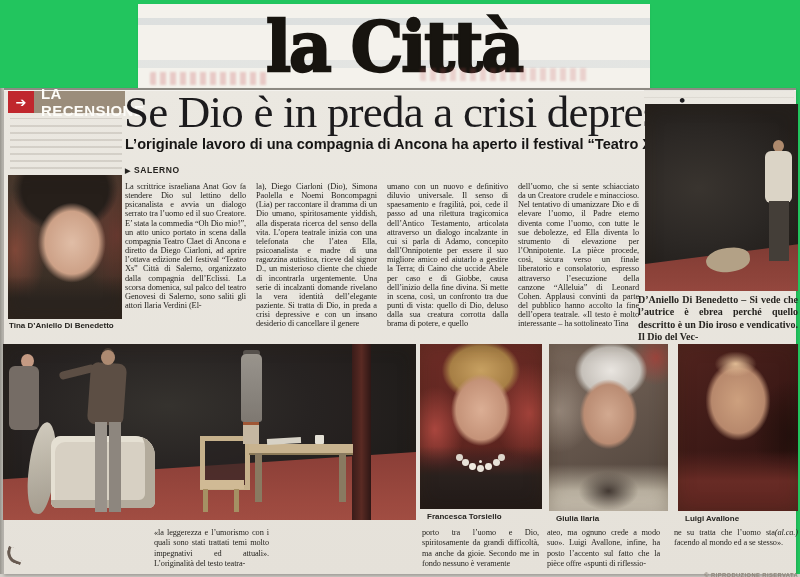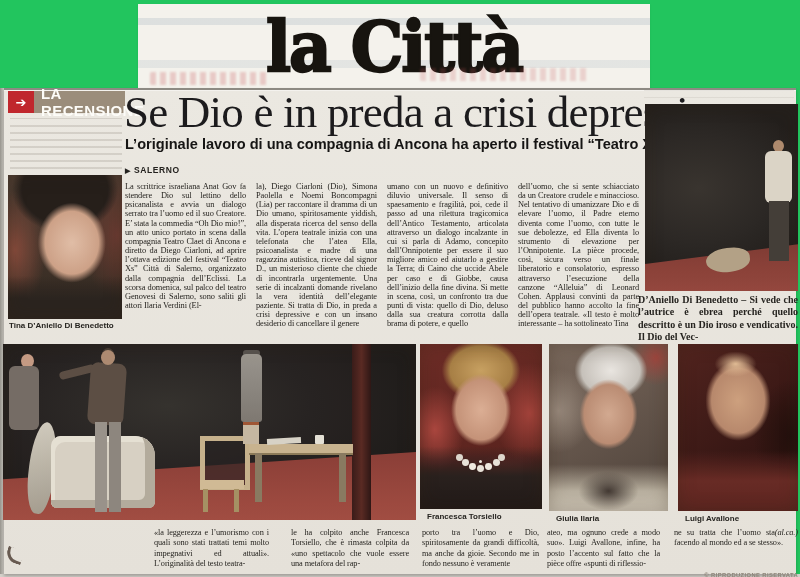--- a/index.html
+++ b/index.html
@@ -238,21 +238,20 @@
     <div class="beads"></div>
     <div class="ph-cap cap-fra">Francesca Torsiello</div>
 
     <div class="ph photo-giu"></div>
     <div class="ph-cap cap-giu">Giulia Ilaria</div>
 
     <div class="ph photo-lui"></div>
     <div class="ph-cap cap-lui">Luigi Avallone</div>
 
     <div class="bcol b2">«la leggerezza e l’umorismo con i quali sono stati trattati temi molto impegnativi ed attuali». L’originalità del testo teatra-</div>
-    <div class="bcol b3">le ha colpito anche Francesca Torsiello, che è rimasta colpita da «uno spettacolo che vuole essere una metafora del rap-</div>
     <div class="bcol b4">porto tra l’uomo e Dio, spiritosamente da grandi difficoltà, ma anche da gioie. Secondo me in fondo nessuno è veramente</div>
     <div class="bcol b5">ateo, ma ognuno crede a modo suo». Luigi Avallone, infine, ha posto l’accento sul fatto che la pièce offre «spunti di riflessio-</div>
     <div class="bcol b6">
       <span class="sig">(al.ca.)</span>
       <span>ne su tratta che l’uomo sta facendo al mondo ed a se stesso».</span>
     </div>
     <div class="rights">
       <span>© RIPRODUZIONE RISERVATA</span>
     </div>
 

